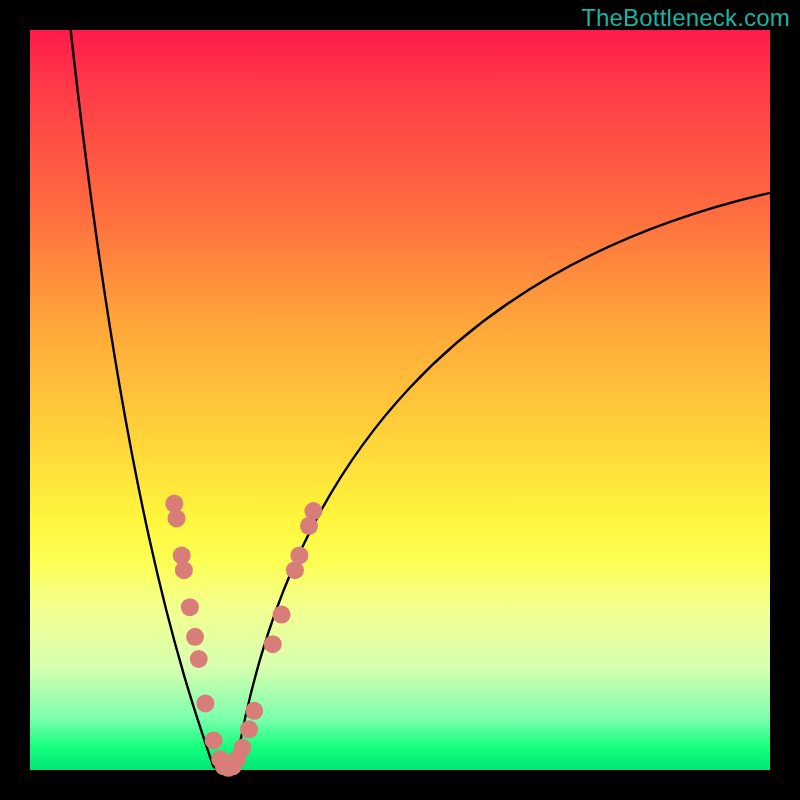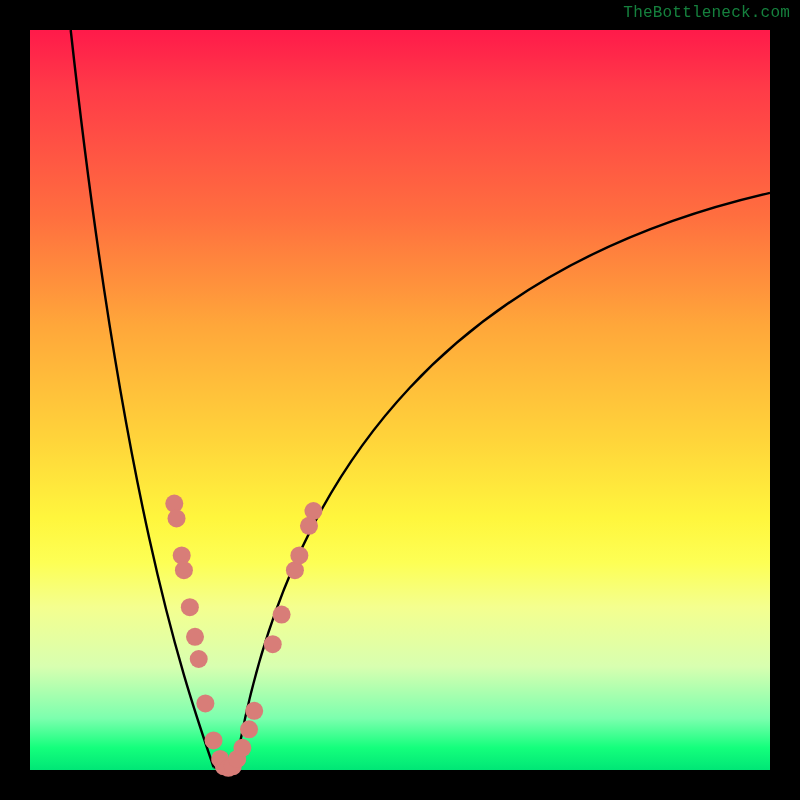--- a/index.html
+++ b/index.html
@@ -29,26 +29,25 @@
       #d8ffb0 86%,
       #7cffae 93%,
       #14ff7c 97%,
       #00e676 100%
     );
   }
   .watermark {
     position: absolute;
     top: 4px;
     right: 10px;
-    color: #15803d;
-    font-size: 16px;
+    color: #14b8a6;
+    font-size: 24px;
     font-weight: 500;
     letter-spacing: 0.2px;
     z-index: 10;
-    font-family: Liberation Mono, monospace;
   }
   svg.curve {
     position: absolute;
     left: 0;
     top: 0;
     width: 800px;
     height: 800px;
     z-index: 5;
   }
 </style>

